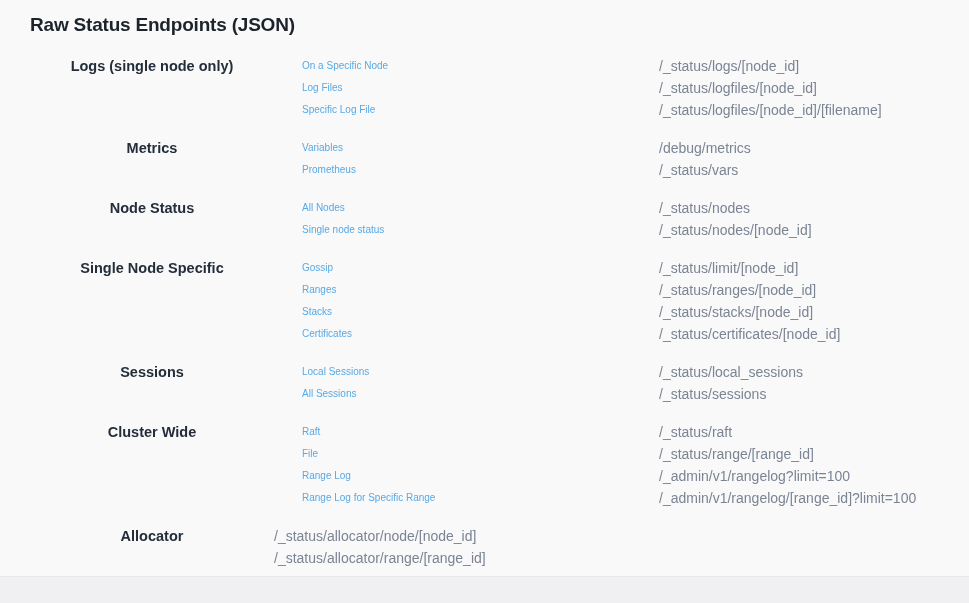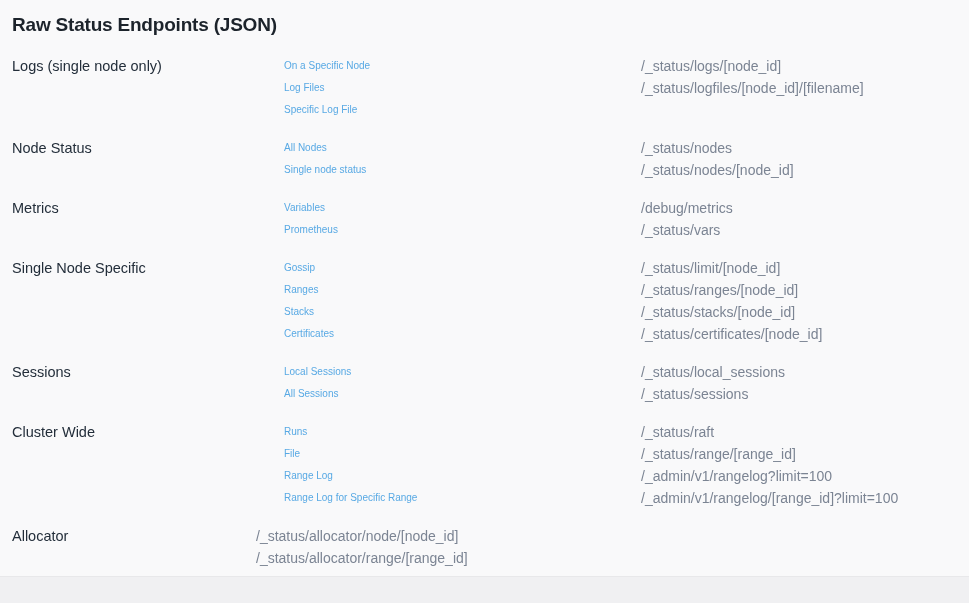--- a/index.html
+++ b/index.html
@@ -9,42 +9,43 @@
     height: 603px;
     overflow: hidden;
     background: #f9f9fa;
     font-family: "Liberation Sans", sans-serif;
   }
   .page {
     position: relative;
     width: 969px;
     height: 603px;
     box-sizing: border-box;
-    padding: 12px 0 0 12px;
+    padding: 12px 0 0 30px;
   }
   .page-title {
     margin: 0 0 17px 0;
     font-size: 19px;
     font-weight: 600;
     letter-spacing: -0.2px;
     color: #1c232b;
     line-height: 26px;
   }
   .group {
     display: flex;
     align-items: flex-start;
     margin-bottom: 16px;
   }
   .cat {
     width: 244px;
-    text-align: left;
+    text-align: center;
     font-size: 14.5px;
     color: #232e3a;
     line-height: 22px;
     flex: none;
+    font-weight: bold;
   }
   .links {
     width: 357px;
     margin-left: 28px;
     flex: none;
     display: flex;
     flex-direction: column;
   }
   .paths {
     flex: 1;
@@ -82,43 +83,44 @@
   <main>
       <div class="group">
         <div class="cat">Logs (single node only)</div>
         <div class="links">
           <a class="link" href="#">On a Specific Node</a>
           <a class="link" href="#">Log Files</a>
           <a class="link" href="#">Specific Log File</a>
         </div>
         <div class="paths">
           <div class="path">/_status/logs/[node_id]</div>
+          <div class="path">/_status/logfiles/[node_id]</div>
           <div class="path">/_status/logfiles/[node_id]/[filename]</div>
+        </div>
+      </div>
+      <div class="group">
+        <div class="cat">Metrics</div>
+        <div class="links">
+          <a class="link" href="#">Variables</a>
+          <a class="link" href="#">Prometheus</a>
+        </div>
+        <div class="paths">
+          <div class="path">/debug/metrics</div>
+          <div class="path">/_status/vars</div>
         </div>
       </div>
       <div class="group">
         <div class="cat">Node Status</div>
         <div class="links">
           <a class="link" href="#">All Nodes</a>
           <a class="link" href="#">Single node status</a>
         </div>
         <div class="paths">
           <div class="path">/_status/nodes</div>
           <div class="path">/_status/nodes/[node_id]</div>
-        </div>
-      </div>
-      <div class="group">
-        <div class="cat">Metrics</div>
-        <div class="links">
-          <a class="link" href="#">Variables</a>
-          <a class="link" href="#">Prometheus</a>
-        </div>
-        <div class="paths">
-          <div class="path">/debug/metrics</div>
-          <div class="path">/_status/vars</div>
         </div>
       </div>
       <div class="group">
         <div class="cat">Single Node Specific</div>
         <div class="links">
           <a class="link" href="#">Gossip</a>
           <a class="link" href="#">Ranges</a>
           <a class="link" href="#">Stacks</a>
           <a class="link" href="#">Certificates</a>
         </div>
@@ -136,21 +138,21 @@
           <a class="link" href="#">All Sessions</a>
         </div>
         <div class="paths">
           <div class="path">/_status/local_sessions</div>
           <div class="path">/_status/sessions</div>
         </div>
       </div>
       <div class="group">
         <div class="cat">Cluster Wide</div>
         <div class="links">
-          <a class="link" href="#">Runs</a>
+          <a class="link" href="#">Raft</a>
           <a class="link" href="#">File</a>
           <a class="link" href="#">Range Log</a>
           <a class="link" href="#">Range Log for Specific Range</a>
         </div>
         <div class="paths">
           <div class="path">/_status/raft</div>
           <div class="path">/_status/range/[range_id]</div>
           <div class="path">/_admin/v1/rangelog?limit=100</div>
           <div class="path">/_admin/v1/rangelog/[range_id]?limit=100</div>
         </div>

